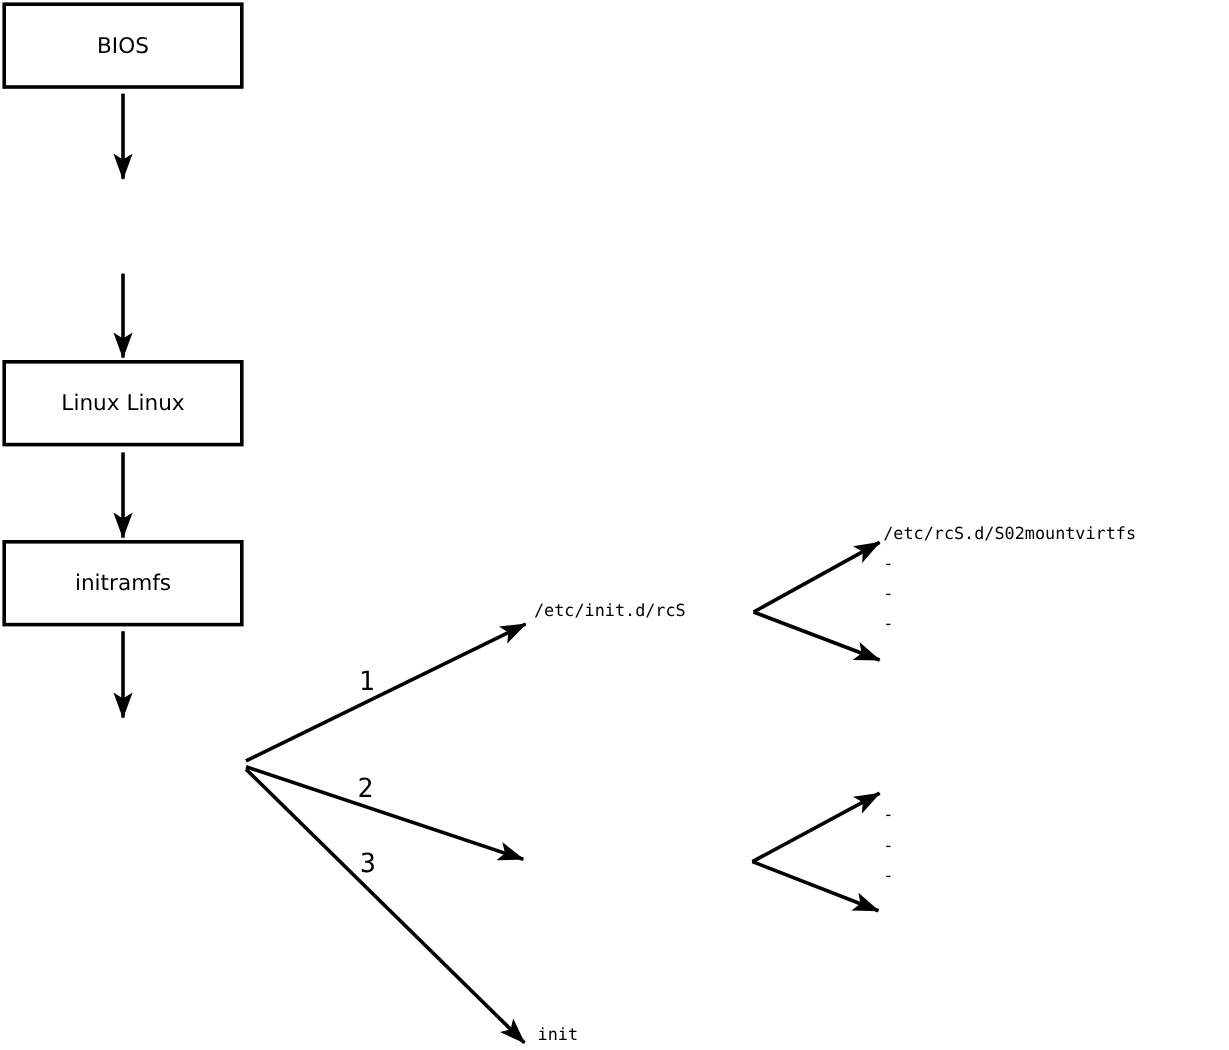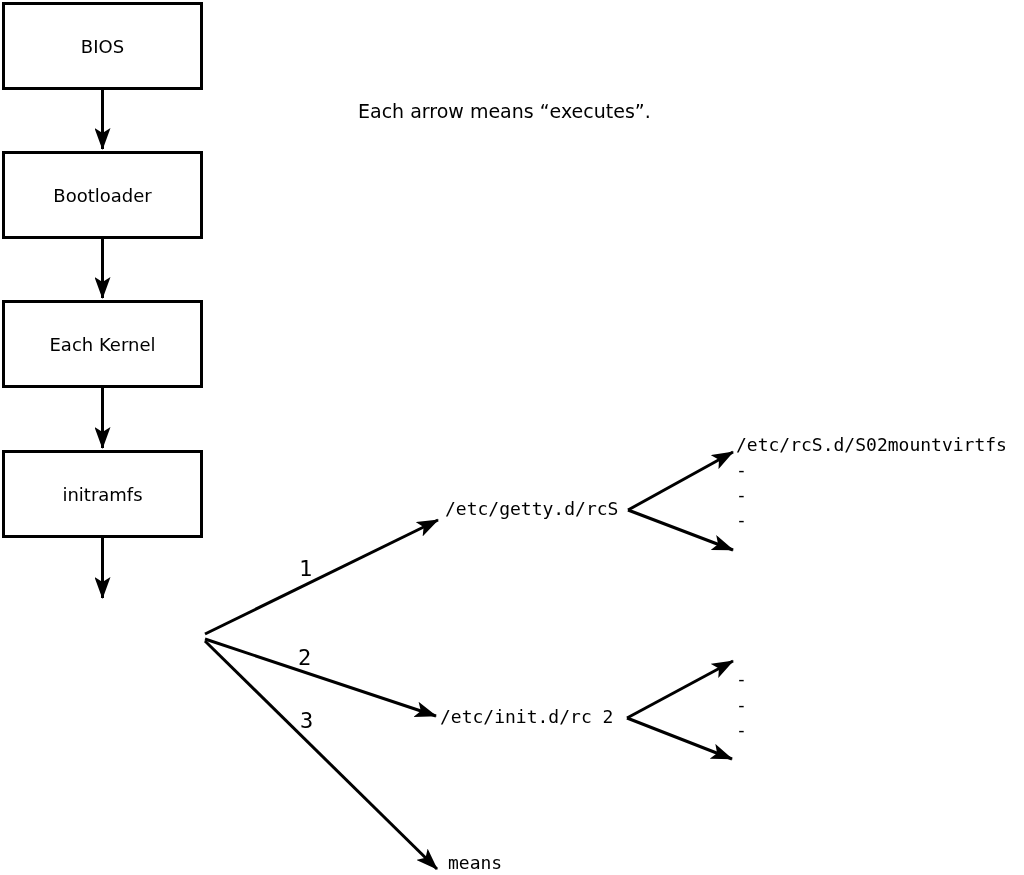--- a/index.html
+++ b/index.html
@@ -6,33 +6,33 @@
   .stage{
     position:relative;
     width:1024px;height:875px;
     background:#ffffff;
     font-family:"DejaVu Sans","Liberation Sans",sans-serif;
     color:#000;
     overflow:hidden;
   }
   .edges{position:absolute;left:0;top:0;width:1024px;height:875px;}
   .box{
-    position:absolute;left:2px;width:201px;height:88px;
+    position:absolute;left:2px;width:201px;height:72px;
     border:3px solid #000;background:#fff;box-sizing:border-box;
     display:flex;align-items:center;justify-content:center;
     font-size:18px;
   }
   .note{
     position:absolute;left:358px;top:100px;
     font-size:19px;white-space:pre;
   }
   .mono{
     position:absolute;
     font-family:"DejaVu Sans Mono","Liberation Mono",monospace;
-    font-size:18px;line-height:22px;white-space:pre;
+    font-size:14px;line-height:22px;white-space:pre;
   }
   .num{
     position:absolute;
     font-family:"DejaVu Sans Mono","Liberation Mono",monospace;
     font-size:22px;line-height:24px;
   }
 </style>
 </head>
 <body>
 
@@ -57,39 +57,34 @@
     <line x1="628" y1="510" x2="733" y2="452" stroke="#000" stroke-width="3" marker-end="url(#ah)"></line>
     <line x1="628" y1="510" x2="733" y2="550" stroke="#000" stroke-width="3" marker-end="url(#ah)"></line>
 
     <line x1="627" y1="718" x2="733" y2="661" stroke="#000" stroke-width="3" marker-end="url(#ah)"></line>
     <line x1="627" y1="718" x2="732" y2="759" stroke="#000" stroke-width="3" marker-end="url(#ah)"></line>
   </svg>
 
   <div class="box" style="top:2px">
     <span>BIOS</span>
   </div>
-  <div class="box" style="top:151px">
-    <span>Bootloader</span>
-  </div>
   <div class="box" style="top:300px">
-    <span>Each Kernel</span>
+    <span>Linux Linux</span>
   </div>
   <div class="box" style="top:450px">
     <span>initramfs</span>
   </div>
 
-  <div class="note">Each arrow means “executes”.</div>
 
   <div class="num" style="left:299px;top:557px">1</div>
   <div class="num" style="left:298px;top:646px">2</div>
   <div class="num" style="left:300px;top:709px">3</div>
 
-  <div class="mono" style="left:445px;top:498px">/etc/getty.d/rcS</div>
-  <div class="mono" style="left:440px;top:706px">/etc/init.d/rc 2</div>
-  <div class="mono" style="left:448px;top:852px">means</div>
+  <div class="mono" style="left:445px;top:498px">/etc/init.d/rcS</div>
+  <div class="mono" style="left:448px;top:852px">init</div>
 
   <div class="mono" style="left:736px;top:434px">/etc/rcS.d/S02mountvirtfs</div>
   <div class="mono" style="left:736px;top:459px">-</div>
   <div class="mono" style="left:736px;top:484px">-</div>
   <div class="mono" style="left:736px;top:509px">-</div>
 
   <div class="mono" style="left:736px;top:668px">-</div>
   <div class="mono" style="left:736px;top:694px">-</div>
   <div class="mono" style="left:736px;top:719px">-</div>
 

